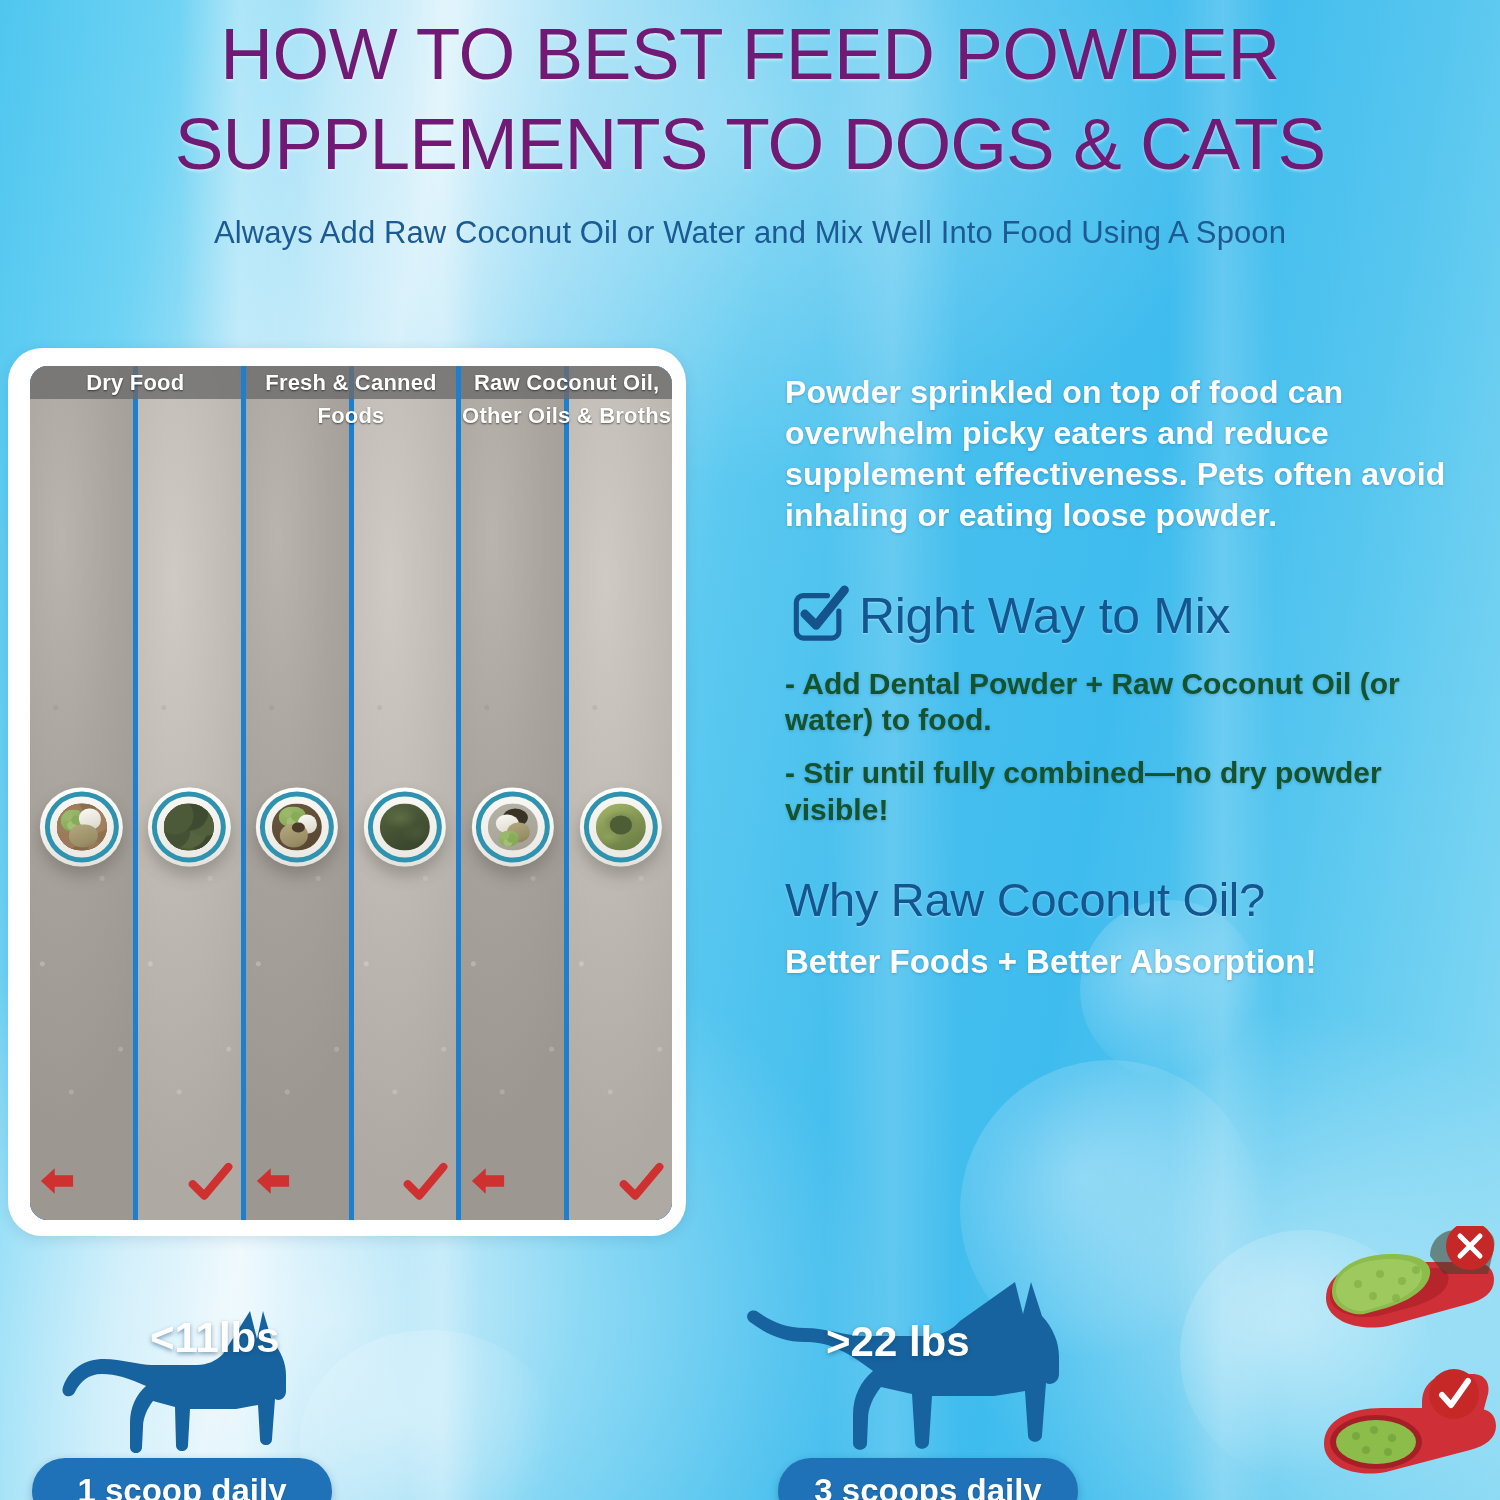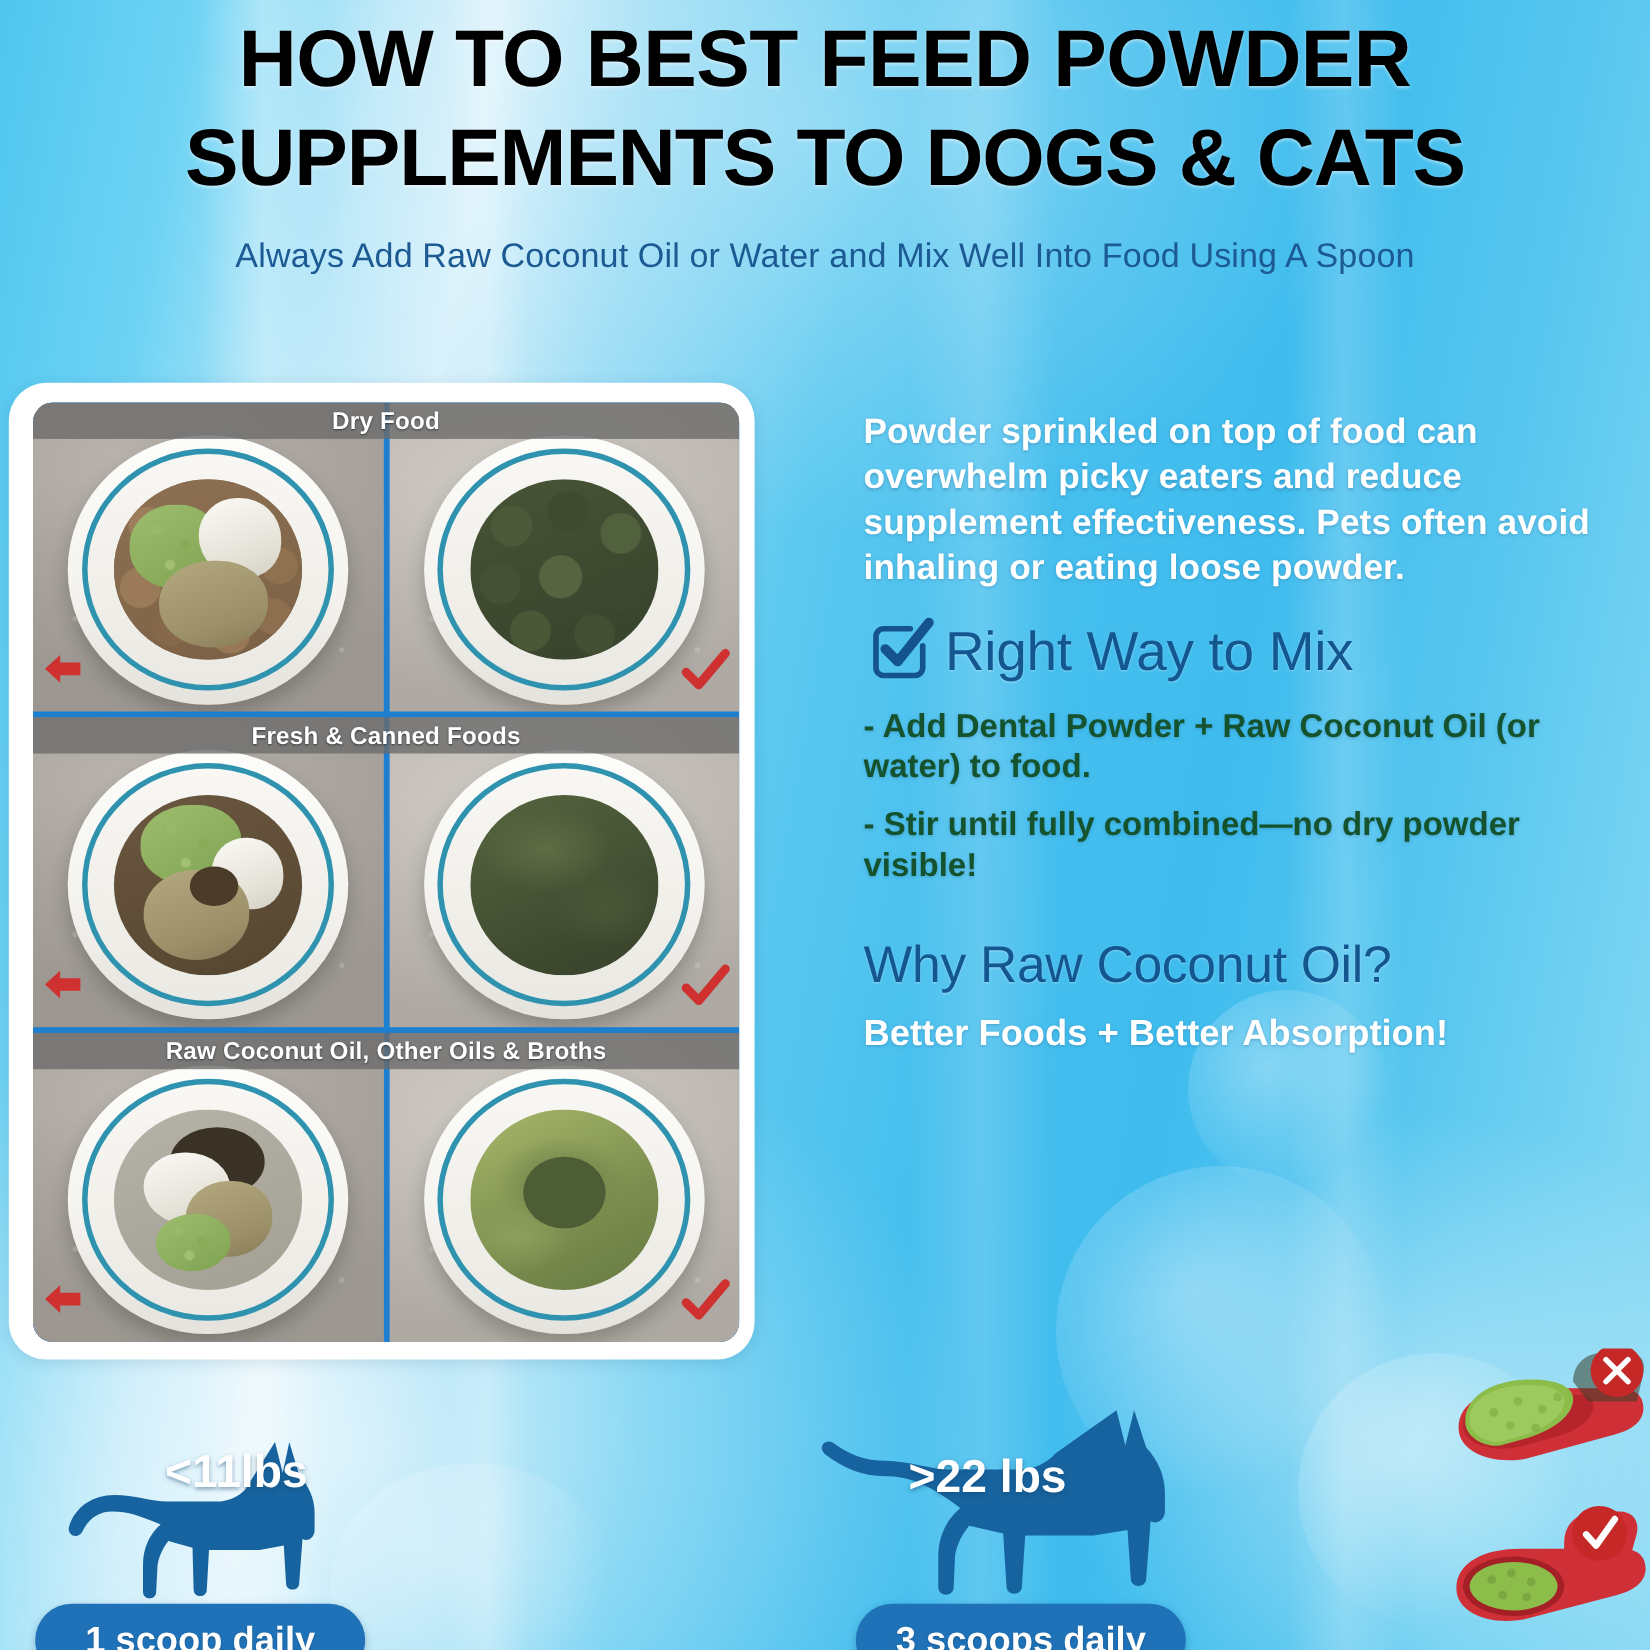--- a/index.html
+++ b/index.html
@@ -27,40 +27,40 @@
   .s1{ left:12%;  width:8%;  background:linear-gradient(90deg,rgba(255,255,255,0),rgba(255,255,255,.30),rgba(255,255,255,0)); }
   .s2{ left:27%;  width:5%;  background:linear-gradient(90deg,rgba(255,255,255,0),rgba(255,255,255,.22),rgba(255,255,255,0)); }
   .s3{ left:55%;  width:9%;  background:linear-gradient(90deg,rgba(255,255,255,0),rgba(255,255,255,.16),rgba(255,255,255,0)); }
   .s4{ left:78%;  width:7%;  background:linear-gradient(90deg,rgba(255,255,255,0),rgba(255,255,255,.18),rgba(255,255,255,0)); }
   .bokeh{ position:absolute; border-radius:50%;
           background:radial-gradient(circle at 40% 38%, rgba(255,255,255,.34), rgba(255,255,255,.10) 55%, rgba(255,255,255,0) 72%); }
 
   
   #header{ position:absolute; left:0; top:0; width:1500px; z-index:5; text-align:center; }
   #title{
-    font-weight:bold; font-size:73px; line-height:.98; letter-spacing:-.5px;
-    color:#000000; text-shadow:0 2px 3px rgba(255,255,255,.45);
+    font-weight:normal; font-size:73px; line-height:.98; letter-spacing:-.5px;
+    color:#701a75; text-shadow:0 2px 3px rgba(255,255,255,.45);
     padding:18px 60px 0;
   }
   #title .l2{ display:block; margin-top:18px; letter-spacing:-1px; }
   #subtitle{
     margin-top:36px; font-size:31px; color:#1c5a93; letter-spacing:.1px;
   }
 
   
   #photo-card{
     position:absolute; left:8px; top:348px; width:678px; height:888px; z-index:6;
     background:#ffffff; border-radius:34px;
     box-shadow:0 3px 14px rgba(0,60,110,.13);
     padding:18px 14px 16px 22px;
   }
   #photo-grid{
     width:100%; height:100%;
     border-radius:18px; overflow:hidden; position:relative;
-    display:flex; flex-direction:column; gap:5px;
+    display:flex; gap:5px;
     background:#1d7fd0;
   }
   .photo-row{ flex:1; position:relative; display:flex; gap:5px; background:#1d7fd0; }
   .row-label{
     position:absolute; left:0; right:0; top:0; height:33px; z-index:4;
     background:rgba(108,108,108,.80);
     color:#fff; font-weight:bold; font-size:22px; line-height:33px;
     text-align:center; letter-spacing:.2px;
     text-shadow:0 1px 2px rgba(0,0,0,.55);
   }
@@ -181,21 +181,21 @@
   .body-text{
     margin-top:20px; font-size:32px; line-height:1.28; color:#ffffff;
     font-weight:bold; letter-spacing:.1px;
     text-shadow:0 1px 3px rgba(40,90,130,.35);
   }
   .bullets{ margin-top:14px; }
   .bullets p{
     font-size:30px; line-height:1.22; color:#14532d; font-weight:bold;
     margin-bottom:16px; text-shadow:0 1px 3px rgba(40,90,130,.35);
   }
-  #sec-mix{ margin-top:20px; }
+  #sec-mix{ margin-top:44px; }
   #sec-why{ margin-top:44px; }
   #sec-why h2{ font-size:47px; }
   #why-sub{
     margin-top:16px; font-size:33px; font-weight:bold; color:#ffffff;
     text-shadow:0 1px 3px rgba(40,90,130,.35);
   }
 
   
   #dosage{ position:absolute; left:0; top:1256px; width:1270px; height:268px; z-index:6; }
   .dose{ position:absolute; bottom:0; }

